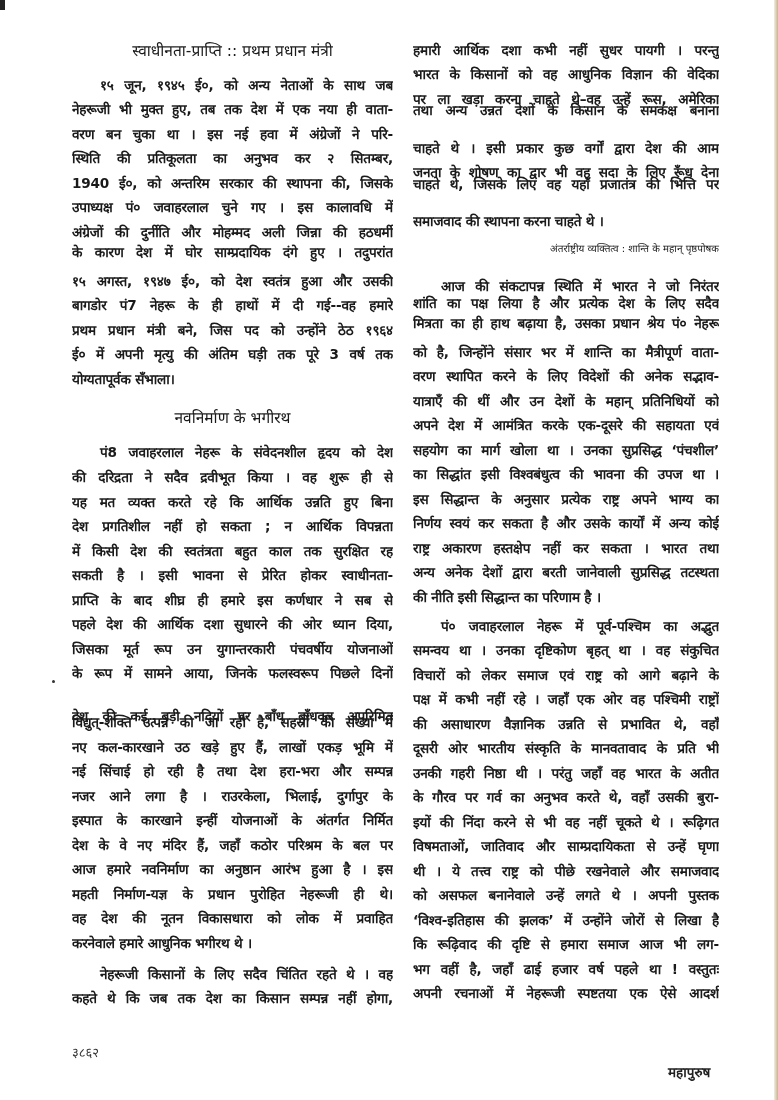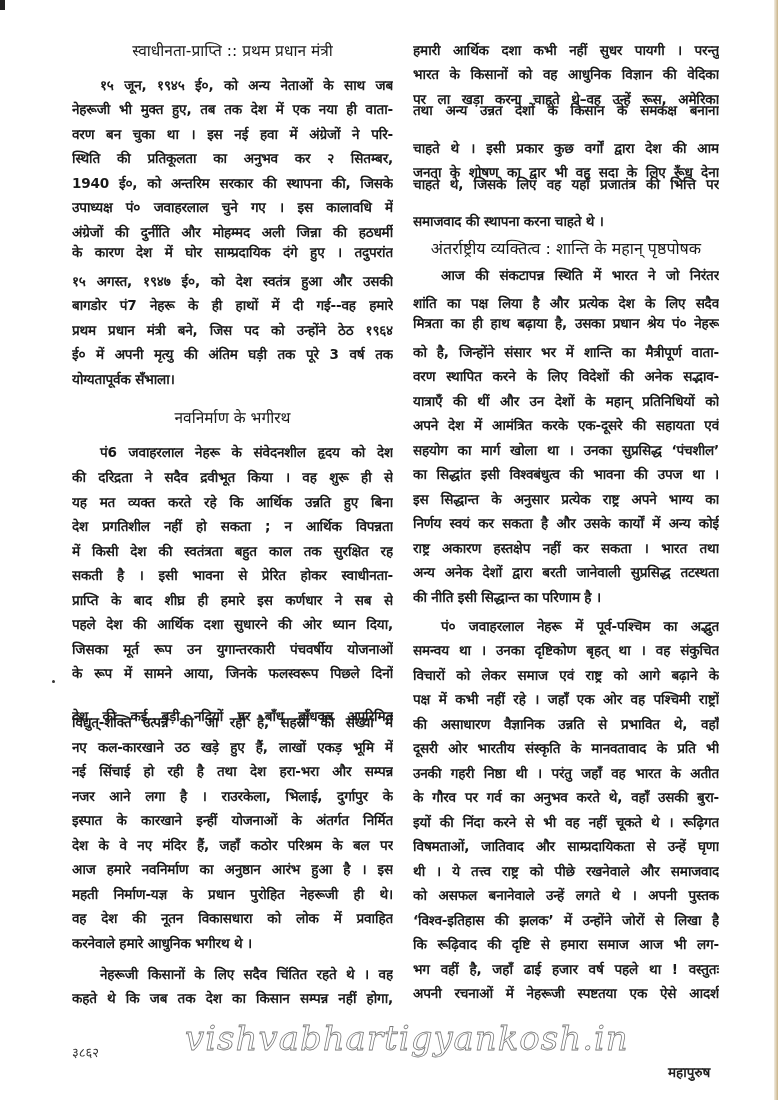--- a/index.html
+++ b/index.html
@@ -32,21 +32,21 @@
     letter-spacing: -0.2px;
   }
   .line.last { text-align-last: left; }
   .line.indent { padding-left: 28px; }
   .heading {
     position: absolute; left: 0; right: 0;
     height: 26px; line-height: 26px;
     font-size: 15.5px; font-weight: normal;
     text-align: center; white-space: nowrap;
   }
-  .heading.left-align { text-align: center; font-size: 16px; }
+  .heading.left-align { text-align: right; font-size: 10px; }
   .stray-dot {
     position: absolute; left: 52px; top: 680px; width: 3px; height: 3px;
     background: #333; border-radius: 50%;
   }
   .page-number {
     position: absolute; left: 72px; top: 1043px;
     font-size: 13px; color: #333;
   }
   .book-title {
     position: absolute; left: 668px; top: 1063px;
@@ -84,21 +84,21 @@
       <div class="line" style="top:269px">१५ अगस्त, १९४७ ई०, को देश स्वतंत्र हुआ और उसकी</div>
       <div class="line" style="top:293px">बागडोर पं7 नेहरू के ही हाथों में दी गई--वह हमारे</div>
       <div class="line" style="top:318px">प्रथम प्रधान मंत्री बने, जिस पद को उन्होंने ठेठ १९६४</div>
       <div class="line" style="top:342px">ई० में अपनी मृत्यु की अंतिम घड़ी तक पूरे 3 वर्ष तक</div>
       <div class="line last" style="top:367px">योग्यतापूर्वक सँभाला।</div>
     </div>
 
     <div class="heading" style="top:405px">नवनिर्माण के भगीरथ</div>
 
     <div>
-      <div class="line indent" style="top:440px">पं6 जवाहरलाल नेहरू के संवेदनशील हृदय को देश</div>
+      <div class="line indent" style="top:440px">पं8 जवाहरलाल नेहरू के संवेदनशील हृदय को देश</div>
       <div class="line" style="top:465px">की दरिद्रता ने सदैव द्रवीभूत किया । वह शुरू ही से</div>
       <div class="line" style="top:490px">यह मत व्यक्त करते रहे कि आर्थिक उन्नति हुए बिना</div>
       <div class="line" style="top:514px">देश प्रगतिशील नहीं हो सकता ; न आर्थिक विपन्नता</div>
       <div class="line" style="top:539px">में किसी देश की स्वतंत्रता बहुत काल तक सुरक्षित रह</div>
       <div class="line" style="top:563px">सकती है । इसी भावना से प्रेरित होकर स्वाधीनता-</div>
       <div class="line" style="top:588px">प्राप्ति के बाद शीघ्र ही हमारे इस कर्णधार ने सब से</div>
       <div class="line" style="top:612px">पहले देश की आर्थिक दशा सुधारने की ओर ध्यान दिया,</div>
       <div class="line" style="top:637px">जिसका मूर्त रूप उन युगान्तरकारी पंचवर्षीय योजनाओं</div>
       <div class="line" style="top:661px">के रूप में सामने आया, जिनके फलस्वरूप पिछले दिनों</div>
       <div class="line" style="top:704px">देश की कई बड़ी नदियों पर बाँध बाँधकर अपरिमित</div>
@@ -128,21 +128,21 @@
       <div class="line" style="top:98px">तथा अन्य उन्नत देशों के किसान के समकक्ष बनाना</div>
       <div class="line" style="top:136px">चाहते थे । इसी प्रकार कुछ वर्गों द्वारा देश की आम</div>
       <div class="line" style="top:160px">जनता के शोषण का द्वार भी वह सदा के लिए रूँध देना</div>
       <div class="line" style="top:172px">चाहते थे, जिसके लिए वह यहाँ प्रजातंत्र की भित्ति पर</div>
       <div class="line last" style="top:209px">समाजवाद की स्थापना करना चाहते थे ।</div>
     </div>
 
     <div class="heading left-align" style="top:236px">अंतर्राष्ट्रीय व्यक्तित्व : शान्ति के महान् पृष्ठपोषक</div>
 
     <div>
-      <div class="line indent" style="top:263px">आज की संकटापन्न स्थिति में भारत ने जो निरंतर</div>
+      <div class="line indent" style="top:274px">आज की संकटापन्न स्थिति में भारत ने जो निरंतर</div>
       <div class="line" style="top:291px">शांति का पक्ष लिया है और प्रत्येक देश के लिए सदैव</div>
       <div class="line" style="top:311px">मित्रता का ही हाथ बढ़ाया है, उसका प्रधान श्रेय पं० नेहरू</div>
       <div class="line" style="top:340px">को है, जिन्होंने संसार भर में शान्ति का मैत्रीपूर्ण वाता-</div>
       <div class="line" style="top:364px">वरण स्थापित करने के लिए विदेशों की अनेक सद्भाव-</div>
       <div class="line" style="top:389px">यात्राएँ की थीं और उन देशों के महान् प्रतिनिधियों को</div>
       <div class="line" style="top:413px">अपने देश में आमंत्रित करके एक-दूसरे की सहायता एवं</div>
       <div class="line" style="top:438px">सहयोग का मार्ग खोला था । उनका सुप्रसिद्ध ‘पंचशील’</div>
       <div class="line" style="top:462px">का सिद्धांत इसी विश्वबंधुत्व की भावना की उपज था ।</div>
       <div class="line" style="top:487px">इस सिद्धान्त के अनुसार प्रत्येक राष्ट्र अपने भाग्य का</div>
       <div class="line" style="top:511px">निर्णय स्वयं कर सकता है और उसके कार्यों में अन्य कोई</div>
@@ -164,16 +164,15 @@
       <div class="line" style="top:834px">विषमताओं, जातिवाद और साम्प्रदायिकता से उन्हें घृणा</div>
       <div class="line" style="top:859px">थी । ये तत्त्व राष्ट्र को पीछे रखनेवाले और समाजवाद</div>
       <div class="line" style="top:883px">को असफल बनानेवाले उन्हें लगते थे । अपनी पुस्तक</div>
       <div class="line" style="top:908px">‘विश्व-इतिहास की झलक’ में उन्होंने जोरों से लिखा है</div>
       <div class="line" style="top:932px">कि रूढ़िवाद की दृष्टि से हमारा समाज आज भी लग-</div>
       <div class="line" style="top:957px">भग वहीं है, जहाँ ढाई हजार वर्ष पहले था ! वस्तुतः</div>
       <div class="line" style="top:981px">अपनी रचनाओं में नेहरूजी स्पष्टतया एक ऐसे आदर्श</div>
     </div>
   </div>
 
-  <div class="watermark">vishvabhartigyankosh.in</div>
   <div class="page-number">३८६२</div>
   <div class="book-title">महापुरुष</div>
 </div>
 
 </body></html>

